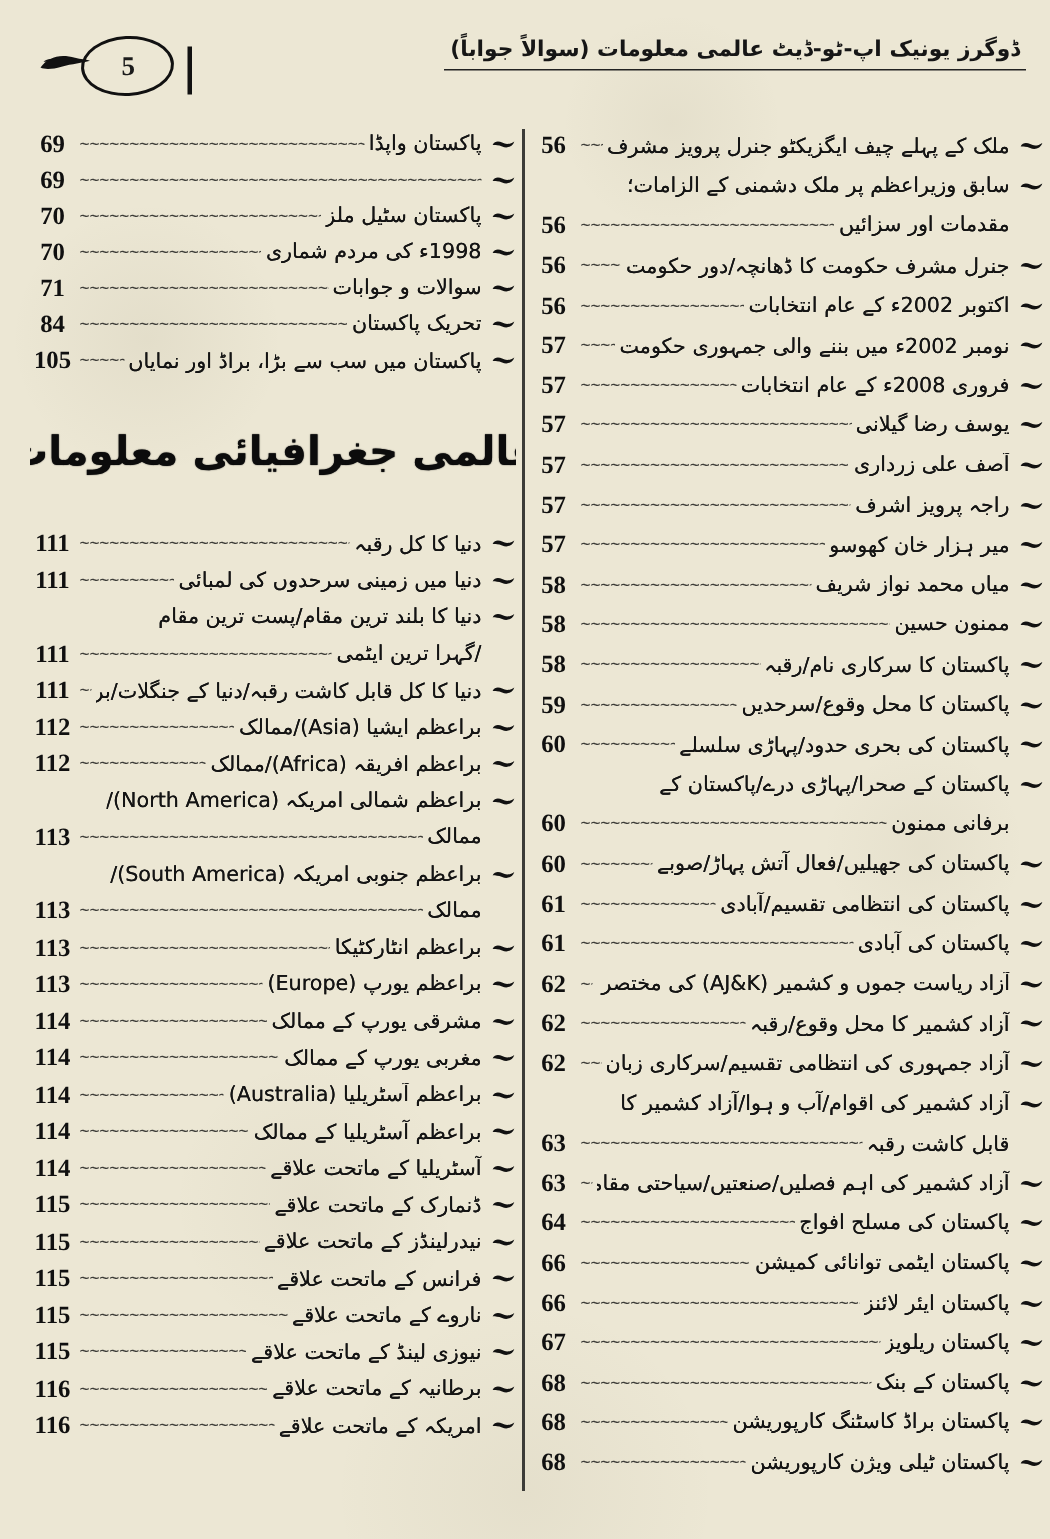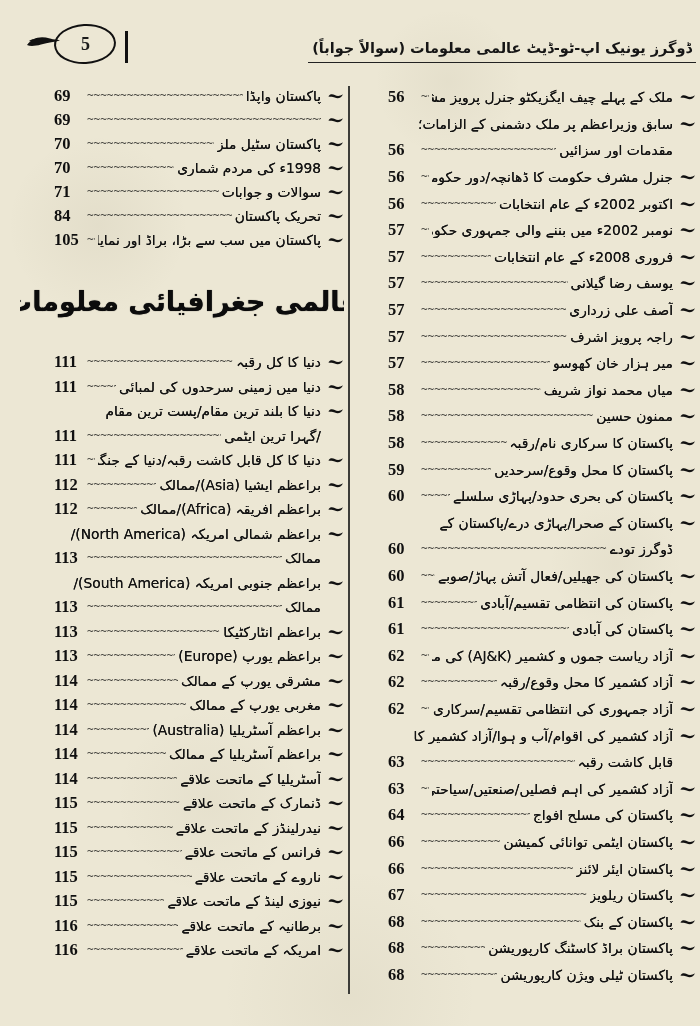--- a/index.html
+++ b/index.html
@@ -22,23 +22,23 @@
   .page-badge{position:absolute;left:26px;top:24px;display:flex;align-items:center;}
   .brush-mark{margin-right:-8px;z-index:2;}
   .oval{
     width:58px;height:36px;border:2.2px solid #111;border-radius:50%;
     display:flex;align-items:center;justify-content:center;
     transform:rotate(-3deg);background:transparent;
   }
   .oval .pg-num{font-family:"Liberation Serif", serif;font-size:18px;font-weight:700;transform:rotate(3deg);}
   .badge-tick{width:2.6px;height:32px;background:#111;margin-left:9px;transform:translateY(3px);}
   .title-block{
-    position:absolute;right:4px;top:22px;
+    position:absolute;right:16px;top:22px;
     direction:rtl;text-align:right;
-    border-bottom:1.6px solid #222;padding:0 4px 5px 4px;margin-top:16px;
+    border-bottom:1.6px solid #222;padding:0 4px 5px 4px;
   }
   .header-title{
     font-size:14.5px;font-weight:700;white-space:nowrap;
     letter-spacing:-0.2px;color:#161616;
   }
   
   .columns{display:flex;direction:ltr;margin-top:2px;}
   .col{box-sizing:border-box;}
   .col-left{width:348px;padding:2px 4px 0 20px;}
   .col-right{width:348px;padding:2px 2px 0 4px;}
@@ -59,22 +59,22 @@
     color:#141414;text-shadow:0 0 .35px #141414;
   }
   .leader{
     flex:1 1 8px;min-width:8px;overflow:hidden;white-space:nowrap;
     direction:ltr;height:14px;line-height:14px;
     font-family:"DejaVu Sans Mono", monospace;font-size:11px;
     color:#2b2b28;opacity:.9;
   }
   .leader::after{content:"~~~~~~~~~~~~~~~~~~~~~~~~~~~~~~~~~~~~~~~~~~~~~~~~~~~~~~~~~~~~~~~~~~~~~~~~~~~~~~~~~~~~~~~~~~~~~~~~";}
   .num{
-    flex:0 0 30px;text-align:left;
-    font-family:"Liberation Serif", serif;font-size:16.5px;font-weight:700;color:#101010;margin-left:34px;
+    flex:0 0 30px;text-align:center;
+    font-family:"Liberation Serif", serif;font-size:16.5px;font-weight:700;color:#101010;
   }
   
   .section-heading{
     height:98px;display:flex;align-items:center;justify-content:center;
     direction:rtl;font-size:27px;font-weight:700;letter-spacing:-1px;
     color:#0c0c0c;text-shadow:0 0 .8px #0c0c0c;white-space:nowrap;overflow:hidden;
   }
 </style>
 </head>
 <body>
@@ -567,21 +567,21 @@
         <div class="row">
           <span class="bullet">
             <svg width="17" height="10" viewBox="0 0 18 10">
               <path d="M1.5 5.5 C3 2.6 6 2.8 8.2 4 C11.2 5.7 14 5.1 16.8 3.2 C15.6 7.1 11.5 8.3 8.2 6.7 C5.6 5.4 3.4 6.3 1.5 5.5 Z" fill="#111"></path>
             </svg>
           </span>
           <span class="title">پاکستان کے صحرا/پہاڑی درے/پاکستان کے</span>
         </div>
         <div class="row">
           <span class="bullet"></span>
-          <span class="title">ڈوگرز تودے</span>
+          <span class="title">برفانی ممنون</span>
           <span class="leader"></span>
           <span class="num">60</span>
         </div>
         <div class="row">
           <span class="bullet">
             <svg width="17" height="10" viewBox="0 0 18 10">
               <path d="M1.5 5.5 C3 2.6 6 2.8 8.2 4 C11.2 5.7 14 5.1 16.8 3.2 C15.6 7.1 11.5 8.3 8.2 6.7 C5.6 5.4 3.4 6.3 1.5 5.5 Z" fill="#111"></path>
             </svg>
           </span>
           <span class="title">پاکستان کی جھیلیں/فعال آتش پہاڑ/صوبے</span>

